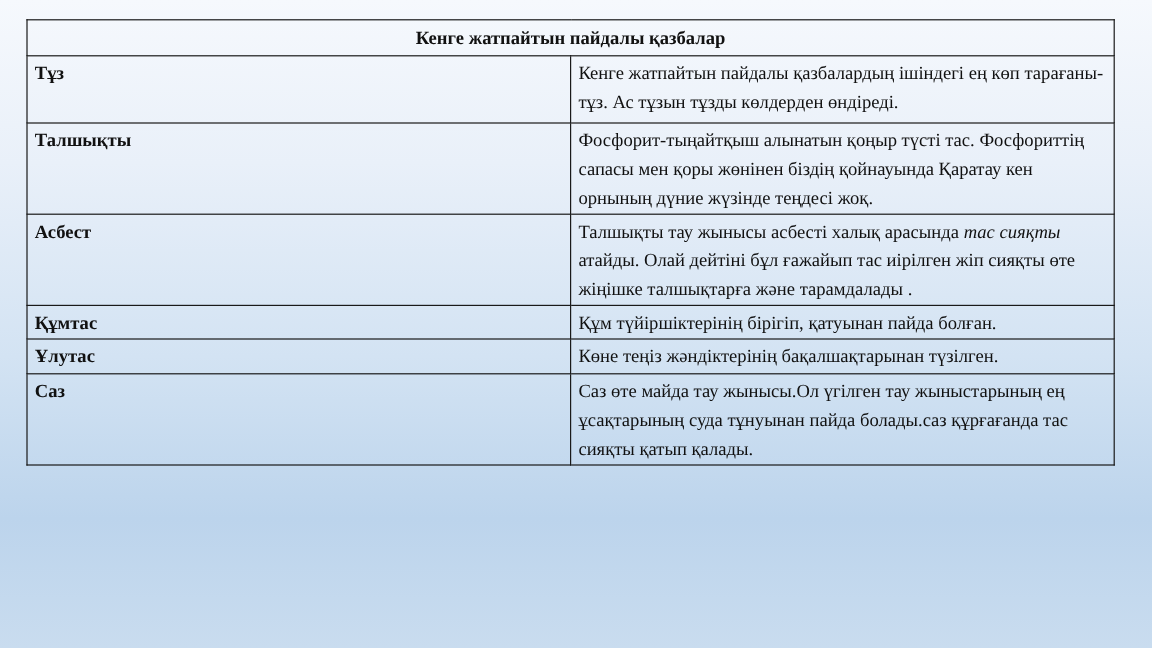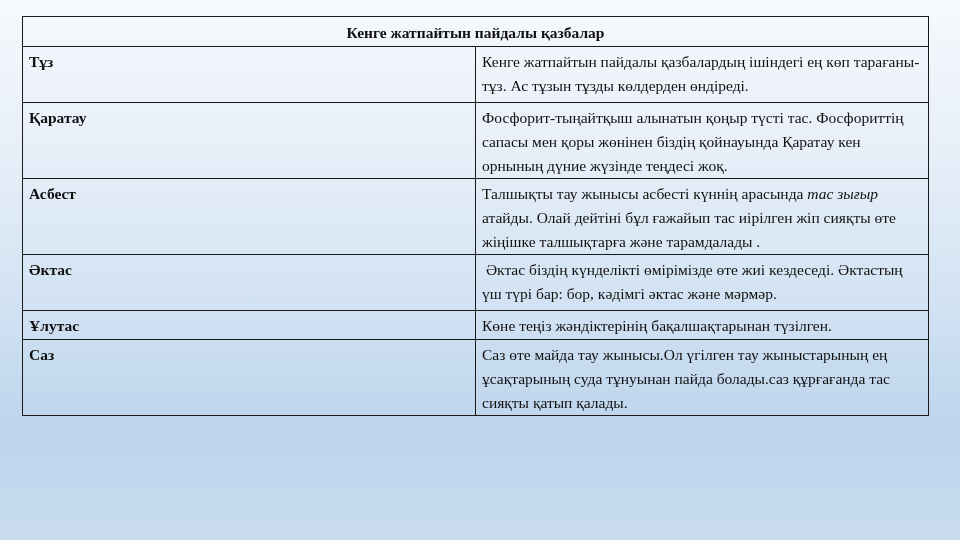--- a/index.html
+++ b/index.html
@@ -69,30 +69,30 @@
       <tr>
         <th class="title-cell" colspan="2">Кенге жатпайтын пайдалы қазбалар</th>
       </tr>
     </thead>
     <tbody>
       <tr class="r-tuz">
         <td class="name-cell">Тұз</td>
         <td class="desc-cell">Кенге жатпайтын пайдалы қазбалардың ішіндегі ең көп тарағаны-тұз. Ас тұзын тұзды көлдерден өндіреді.</td>
       </tr>
       <tr class="r-fosforit">
-        <td class="name-cell">Қаратау</td>
+        <td class="name-cell">Талшықты</td>
         <td class="desc-cell">Фосфорит-тыңайтқыш алынатын қоңыр түсті тас. Фосфориттің сапасы мен қоры жөнінен біздің қойнауында Қаратау кен орнының дүние жүзінде теңдесі жоқ.</td>
       </tr>
       <tr class="r-asbest">
         <td class="name-cell">Асбест</td>
-        <td class="desc-cell"><span>Талшықты тау жынысы асбесті күннің арасында </span><em class="it">тас зығыр</em><span> атайды. Олай дейтіні бұл ғажайып тас иірілген жіп сияқты өте жіңішке талшықтарға және тарамдалады .</span></td>
+        <td class="desc-cell"><span>Талшықты тау жынысы асбесті халық арасында </span><em class="it">тас сияқты</em><span> атайды. Олай дейтіні бұл ғажайып тас иірілген жіп сияқты өте жіңішке талшықтарға және тарамдалады .</span></td>
       </tr>
-      <tr class="r-aktas">
-        <td class="name-cell">Әктас</td>
-        <td class="desc-cell" style="white-space: pre-wrap;"> Әктас біздің күнделікті өмірімізде өте жиі кездеседі. Әктастың үш түрі бар: бор, кәдімгі әктас және мәрмәр.</td>
+      <tr class="r-qumtas">
+        <td class="name-cell">Құмтас</td>
+        <td class="desc-cell">Құм түйіршіктерінің бірігіп, қатуынан пайда болған.</td>
       </tr>
       <tr class="r-ulutas">
         <td class="name-cell">Ұлутас</td>
         <td class="desc-cell">Көне теңіз жәндіктерінің бақалшақтарынан түзілген.</td>
       </tr>
       <tr class="r-saz">
         <td class="name-cell">Саз</td>
         <td class="desc-cell">Саз өте майда тау жынысы.Ол үгілген тау жыныстарының ең ұсақтарының суда тұнуынан пайда болады.саз құрғағанда тас сияқты қатып қалады.</td>
       </tr>
     </tbody>

